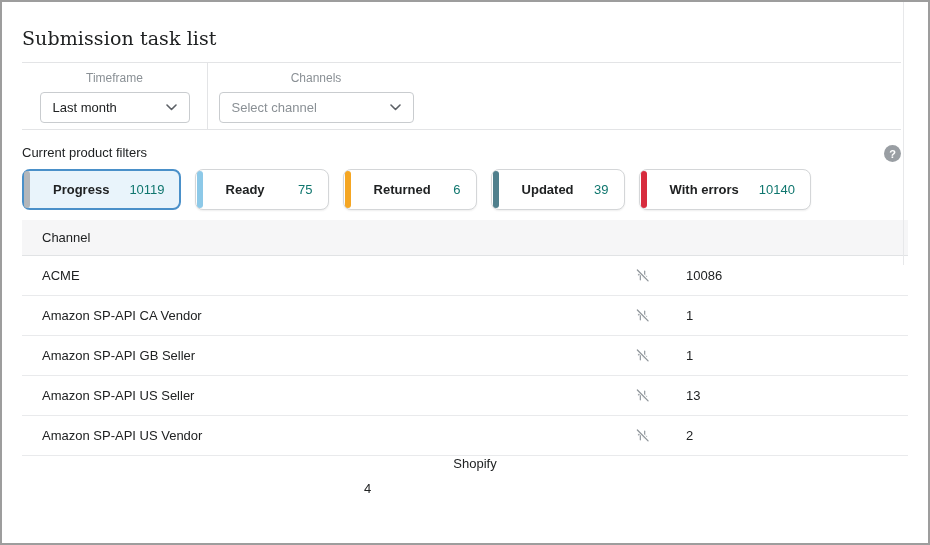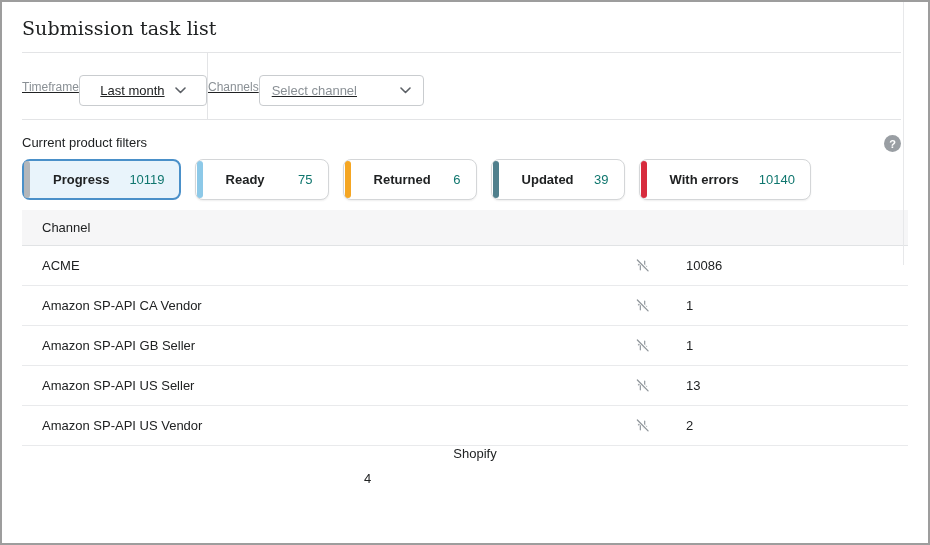--- a/index.html
+++ b/index.html
@@ -11,40 +11,40 @@
     width: 930px; height: 545px;
     border: 2px solid #9d9d9d;
     background: #fff;
     padding: 0 20px;
     overflow: hidden;
   }
 
   .page-title {
     font-family: "DejaVu Serif", serif;
     font-size: 19px; font-weight: 500; color:#202223;
-    padding: 15px 0 13px 0;
+    padding: 25px 0 13px 0;
     letter-spacing: 0.1px;
   }
 
   .hr { height:1px; background:#e3e4e6; margin-right:7px; }
 
   
   .filter-bar { display:flex; align-items:stretch; height:66px; }
-  .filter-group { display:flex; flex-direction:row; align-items:center; padding-top:8px;text-decoration:underline; }
+  .filter-group { display:flex; flex-direction:column; align-items:center; padding-top:8px; }
   .filter-group.timeframe { width:185px; }
   .filter-group.channels  { width:216px; }
   .filter-label { font-size:12px; color:#8a9095; margin-bottom:7px; }
   .vdivider { width:1px; background:#e3e4e6; }
 
   .select {
     height:31px; border:1px solid #c9cccf; border-radius:4px;
     display:flex; align-items:center; justify-content:space-between;
     padding:0 12px; font-size:13px; background:#fff; cursor:pointer;
   }
-  .select.timeframe-select { width:150px;justify-content:center; }
+  .select.timeframe-select { width:150px; }
   .select.channels-select  { width:195px; color:#8a9095; }
   .chevron { flex:0 0 auto; margin-left:10px; }
 
   
   .pf-header {
     margin-top:15px; margin-right:7px;
     display:flex; align-items:flex-start; justify-content:space-between;
     font-size:13px; color:#202223;
   }
   .help {

